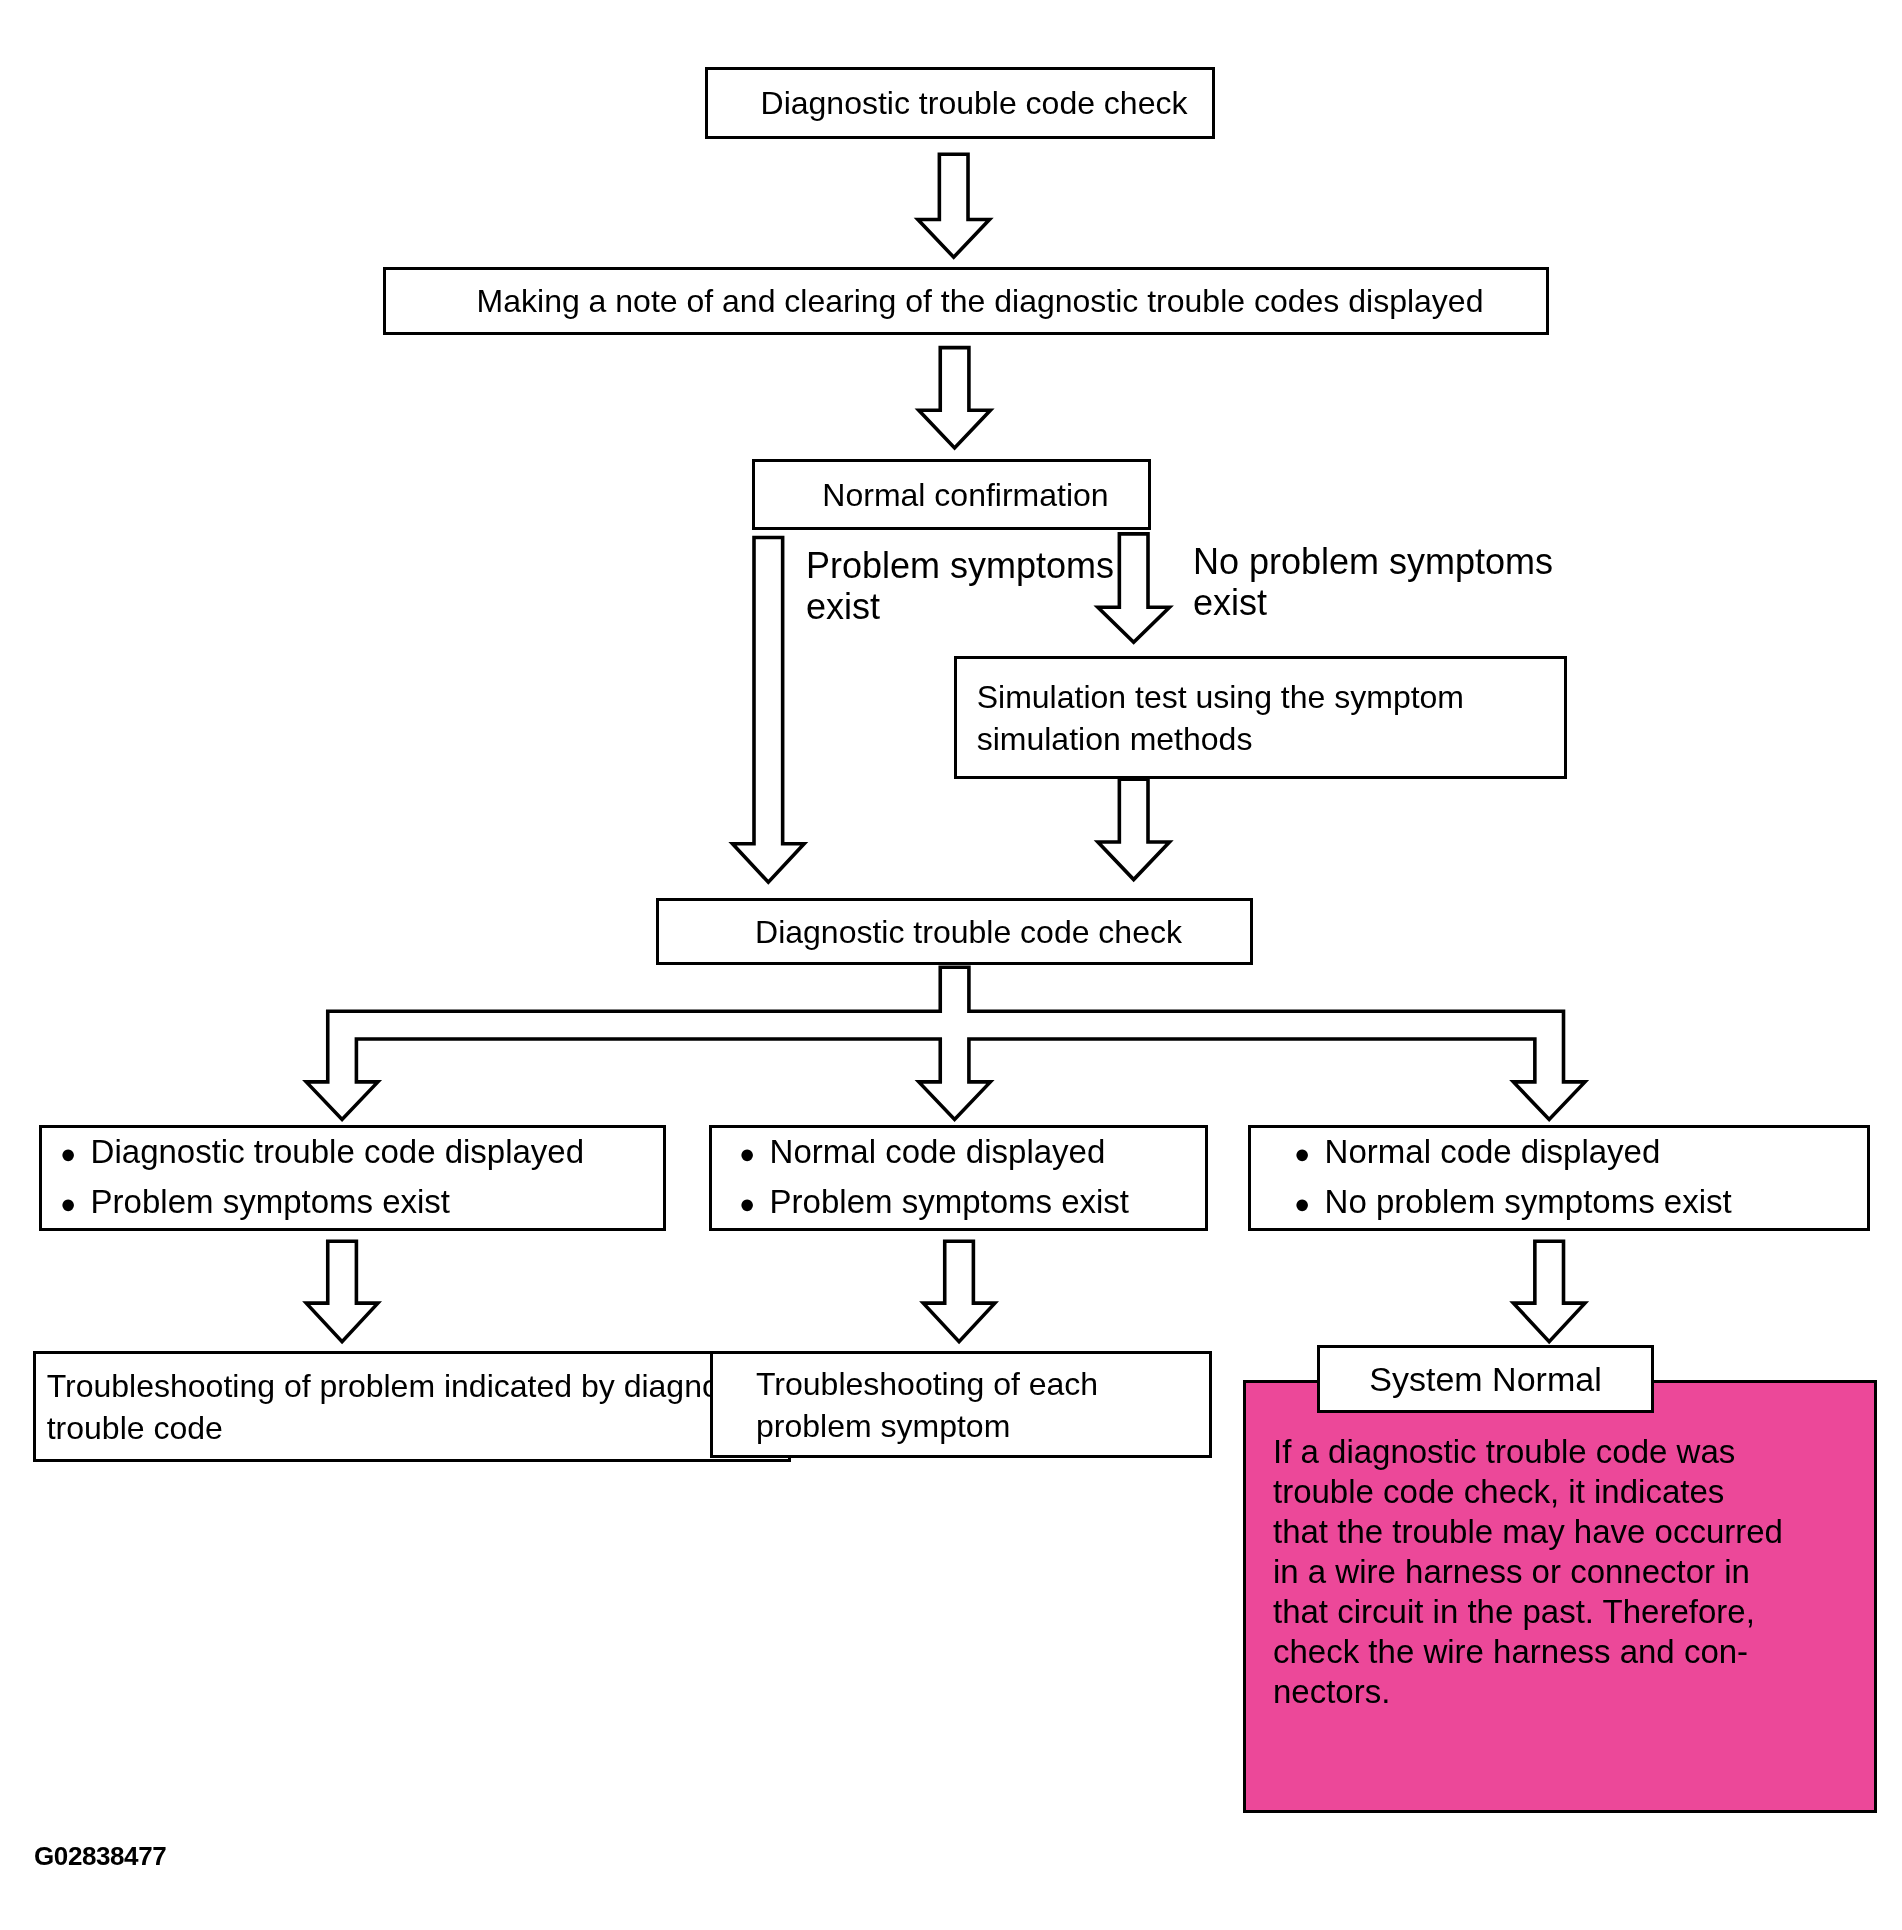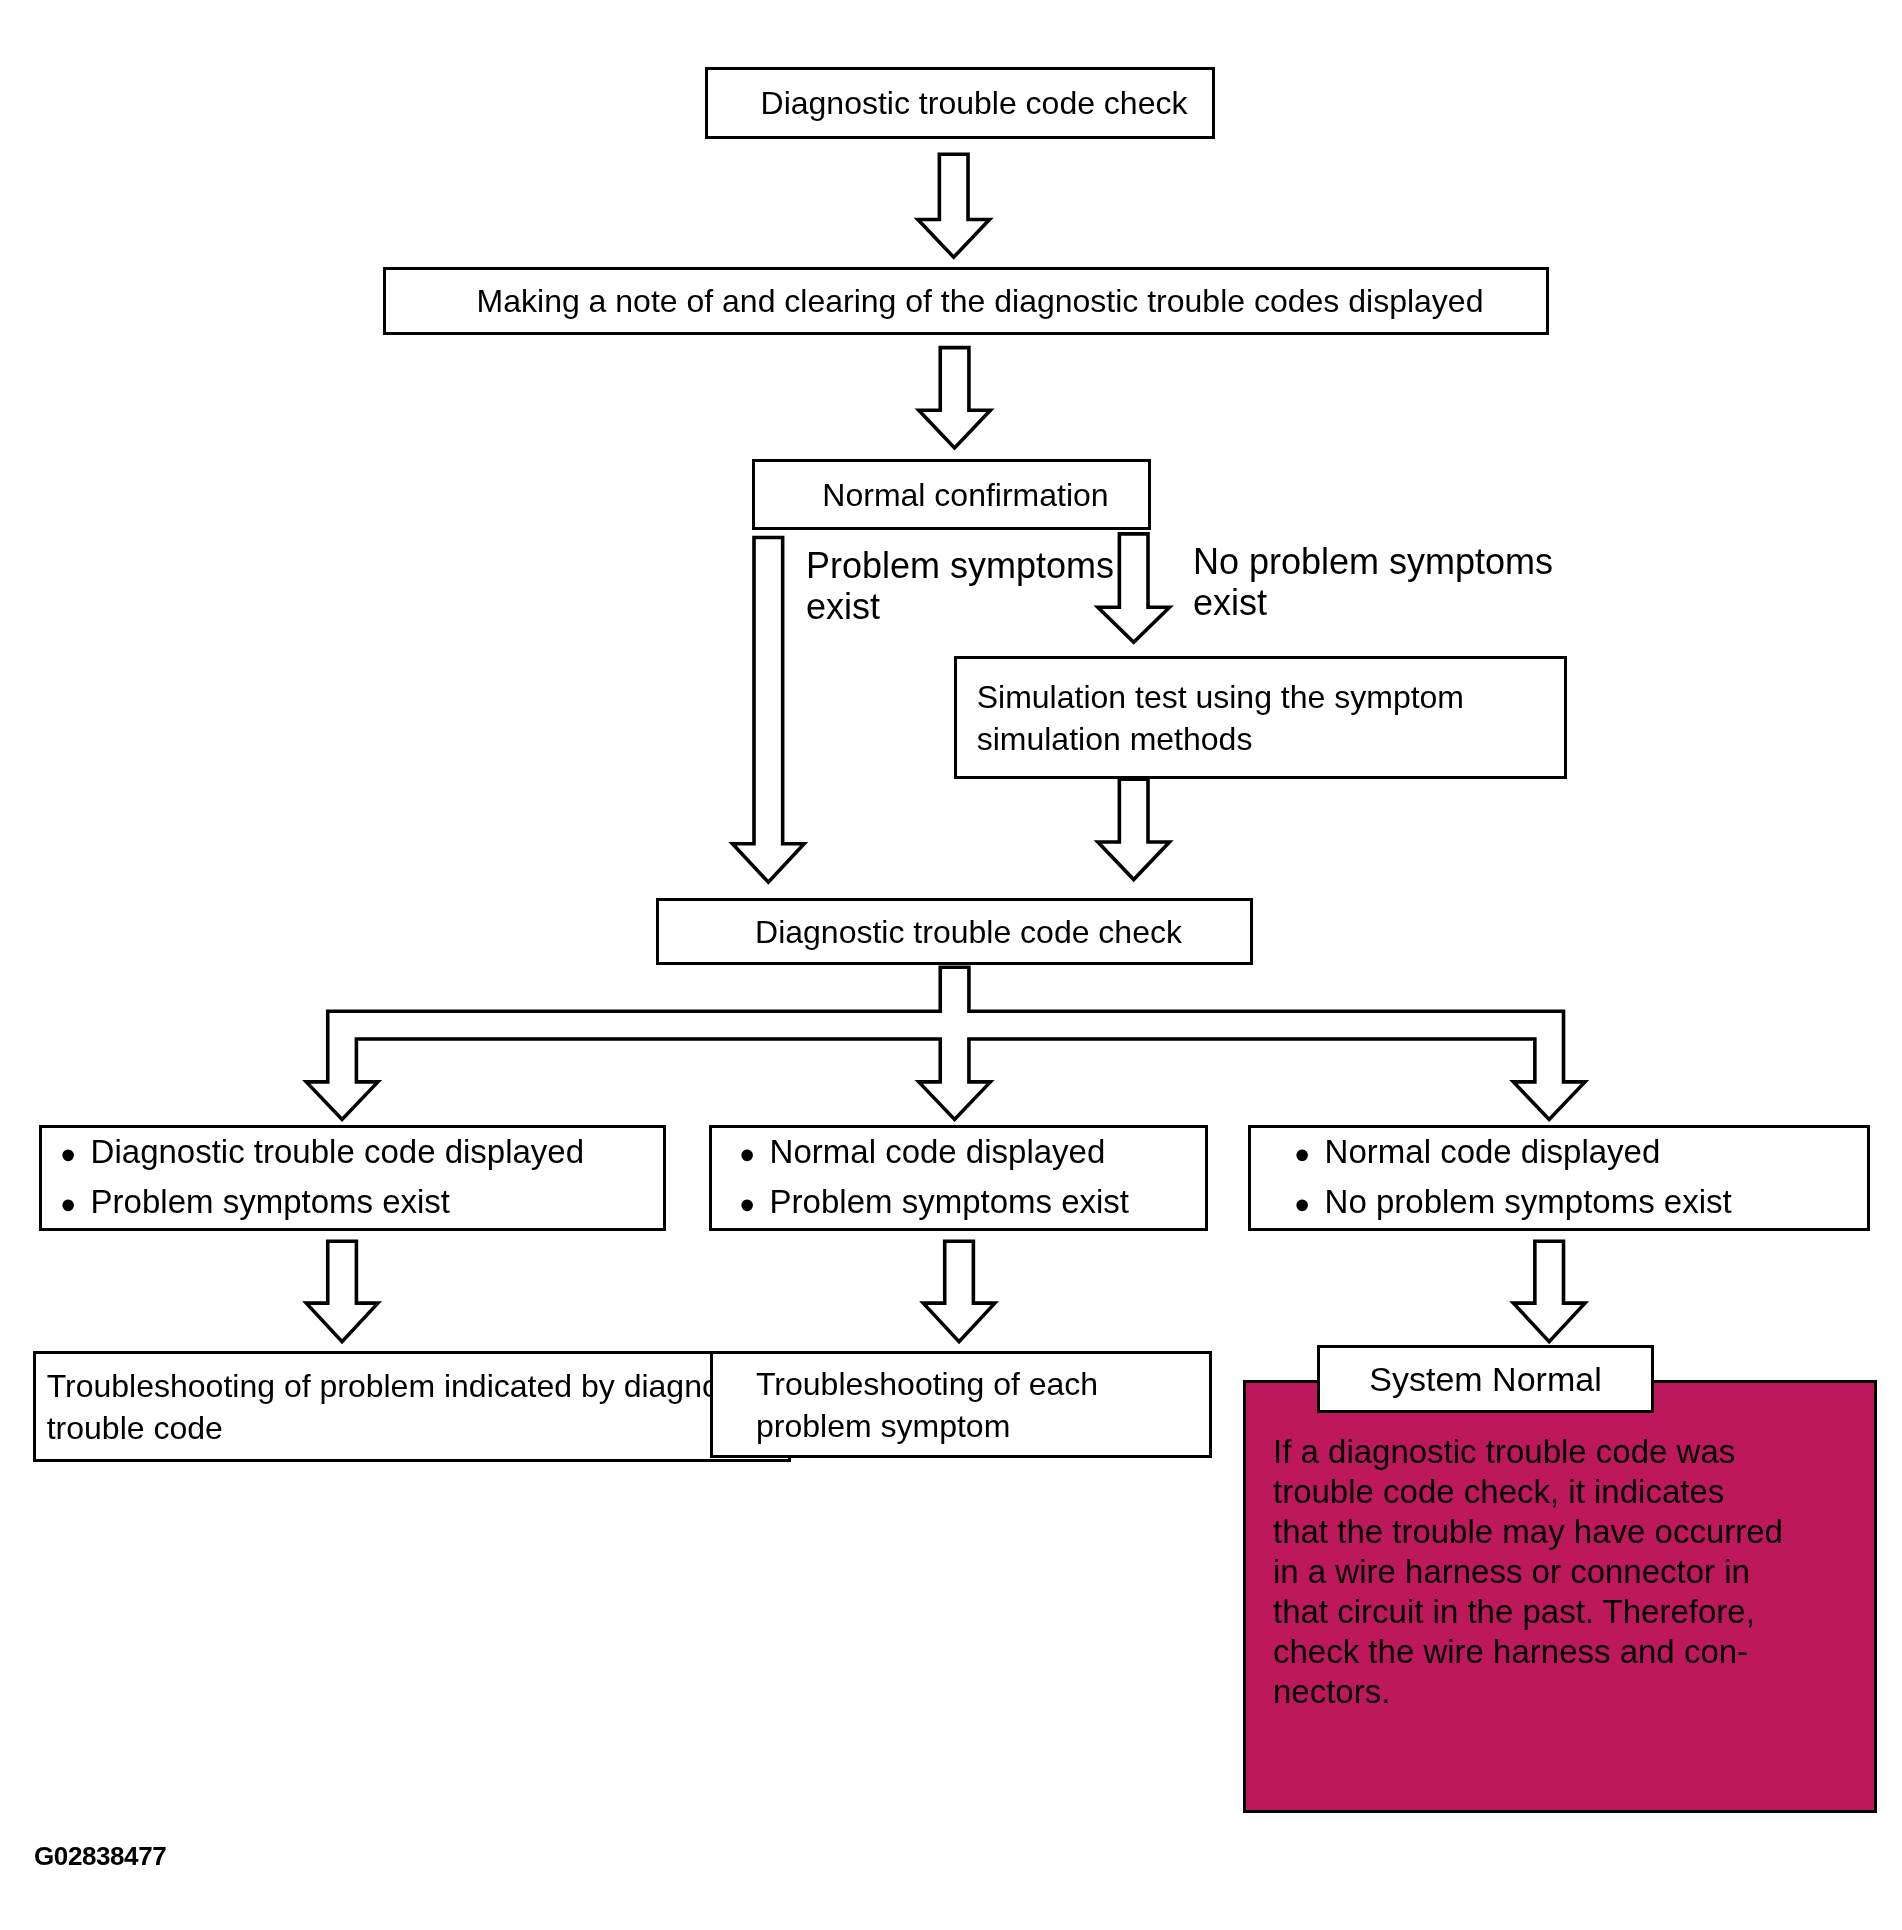--- a/index.html
+++ b/index.html
@@ -42,21 +42,21 @@
   .bullet{margin-right:14.3px;font-size:27px;}
   .branch-label{
     position:absolute;
     font-size:36px;
     line-height:41px;
   }
   .note-box{
     position:absolute;
     box-sizing:border-box;
     border:3.6px solid #000000;
-    background:#be185d;
+    background:#ec4899;
   }
   .note-text{
     position:absolute;
     left:27px;top:49px;
     font-size:33px;
     line-height:40px;
     white-space:nowrap;
   }
   .sys-normal{
     position:absolute;

